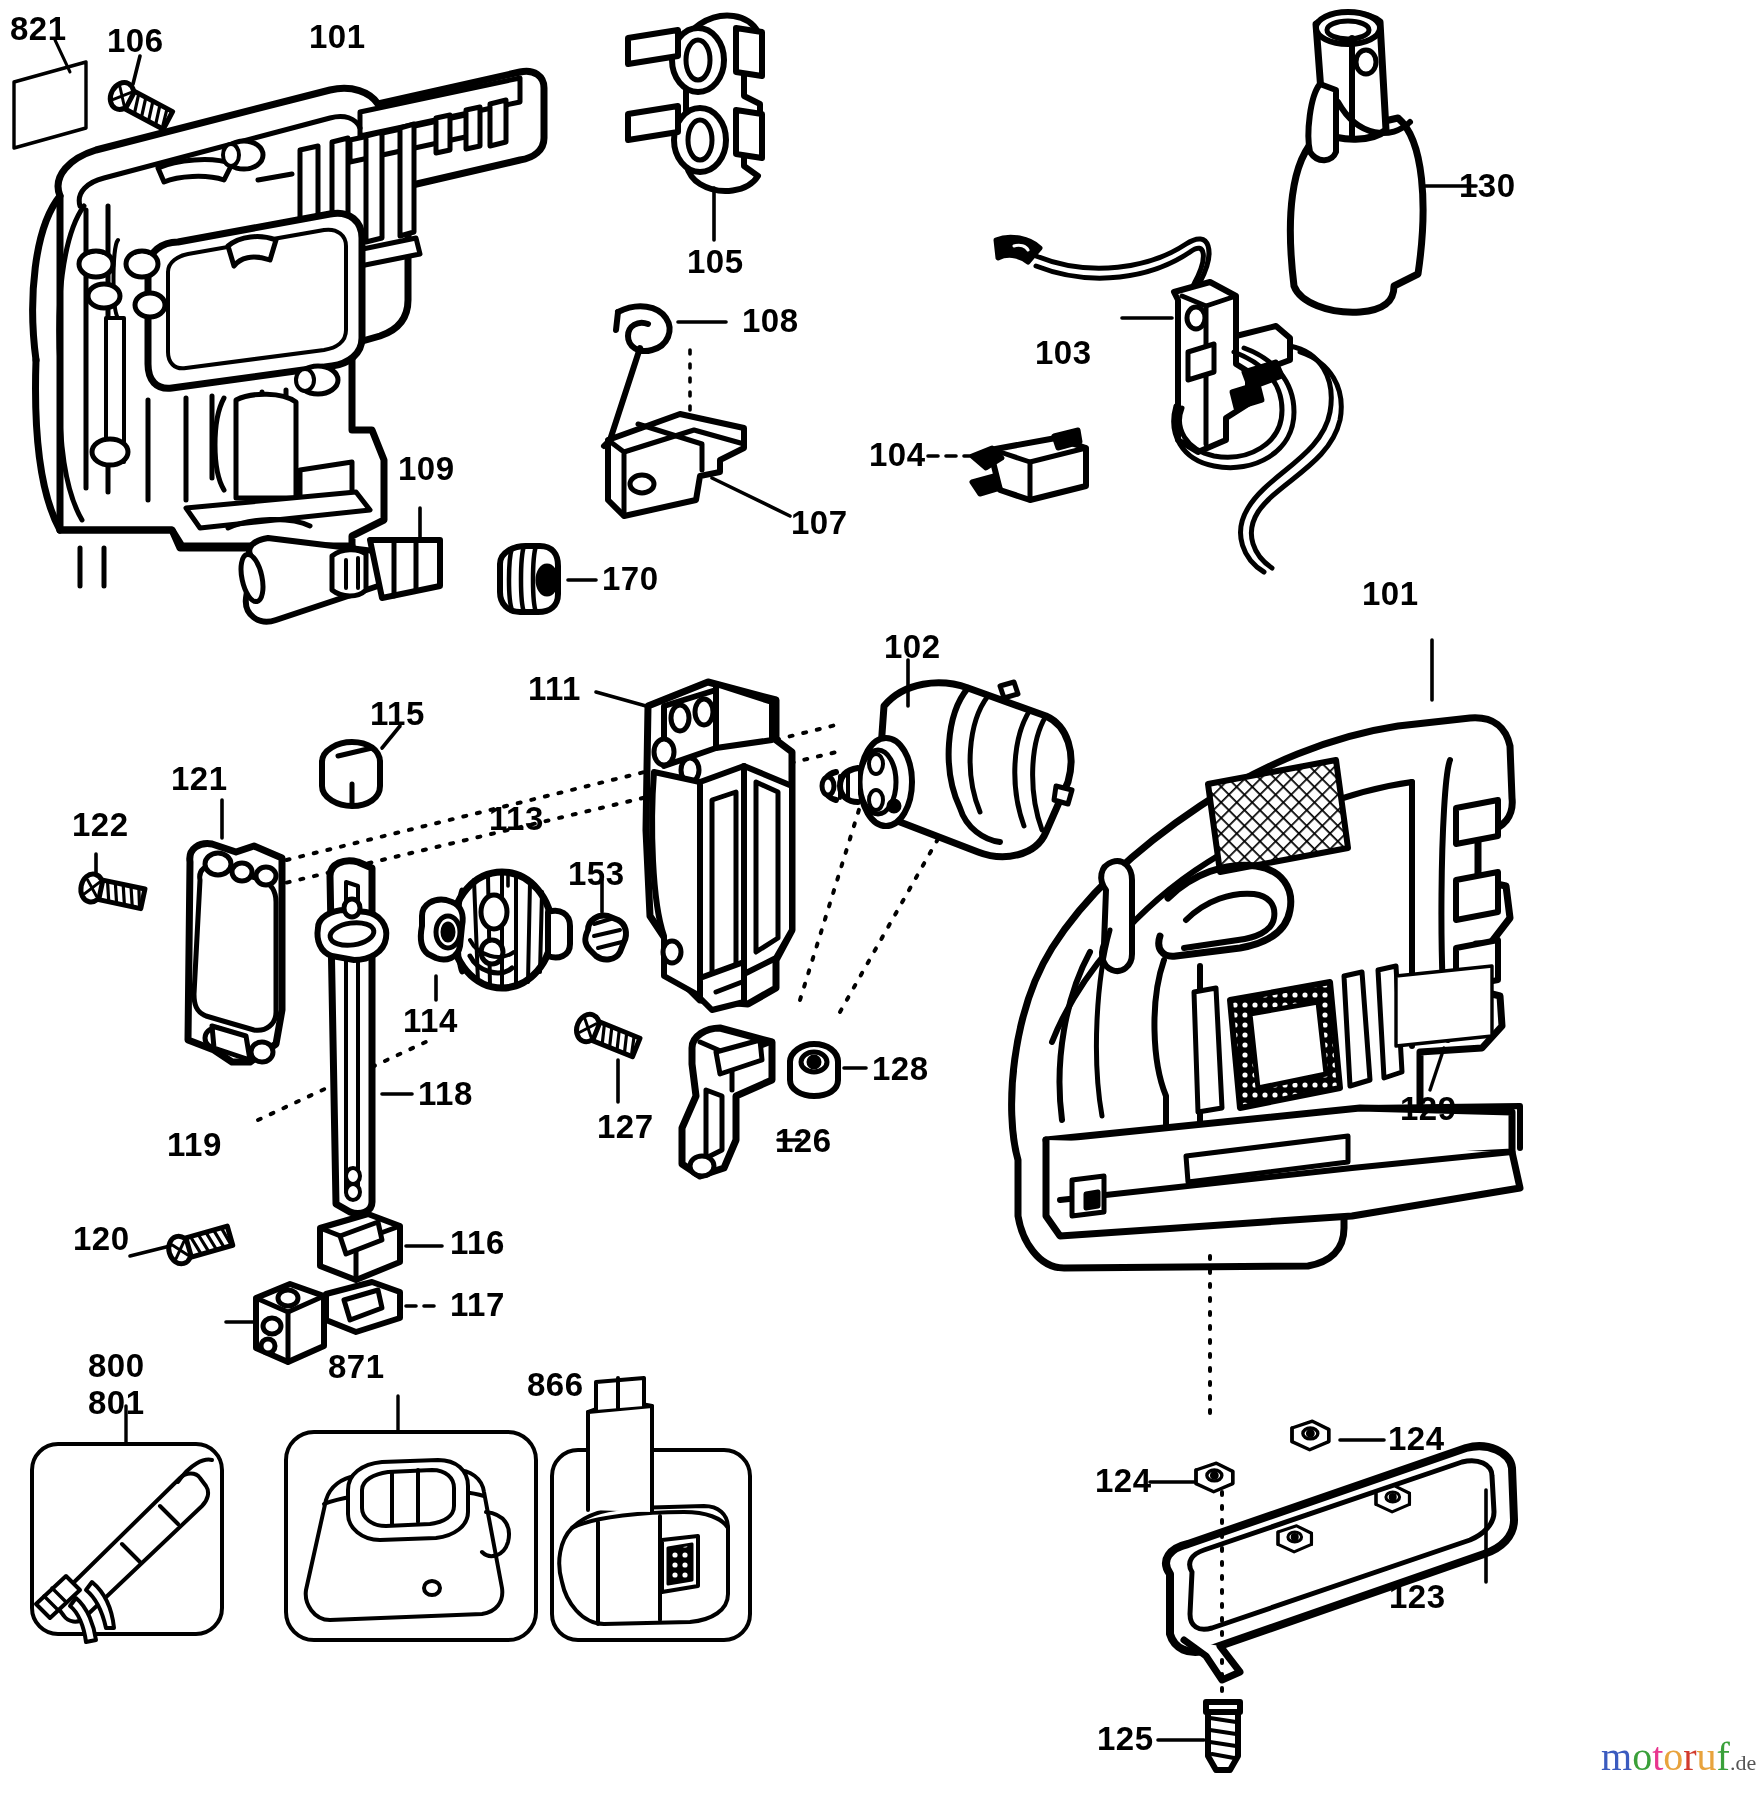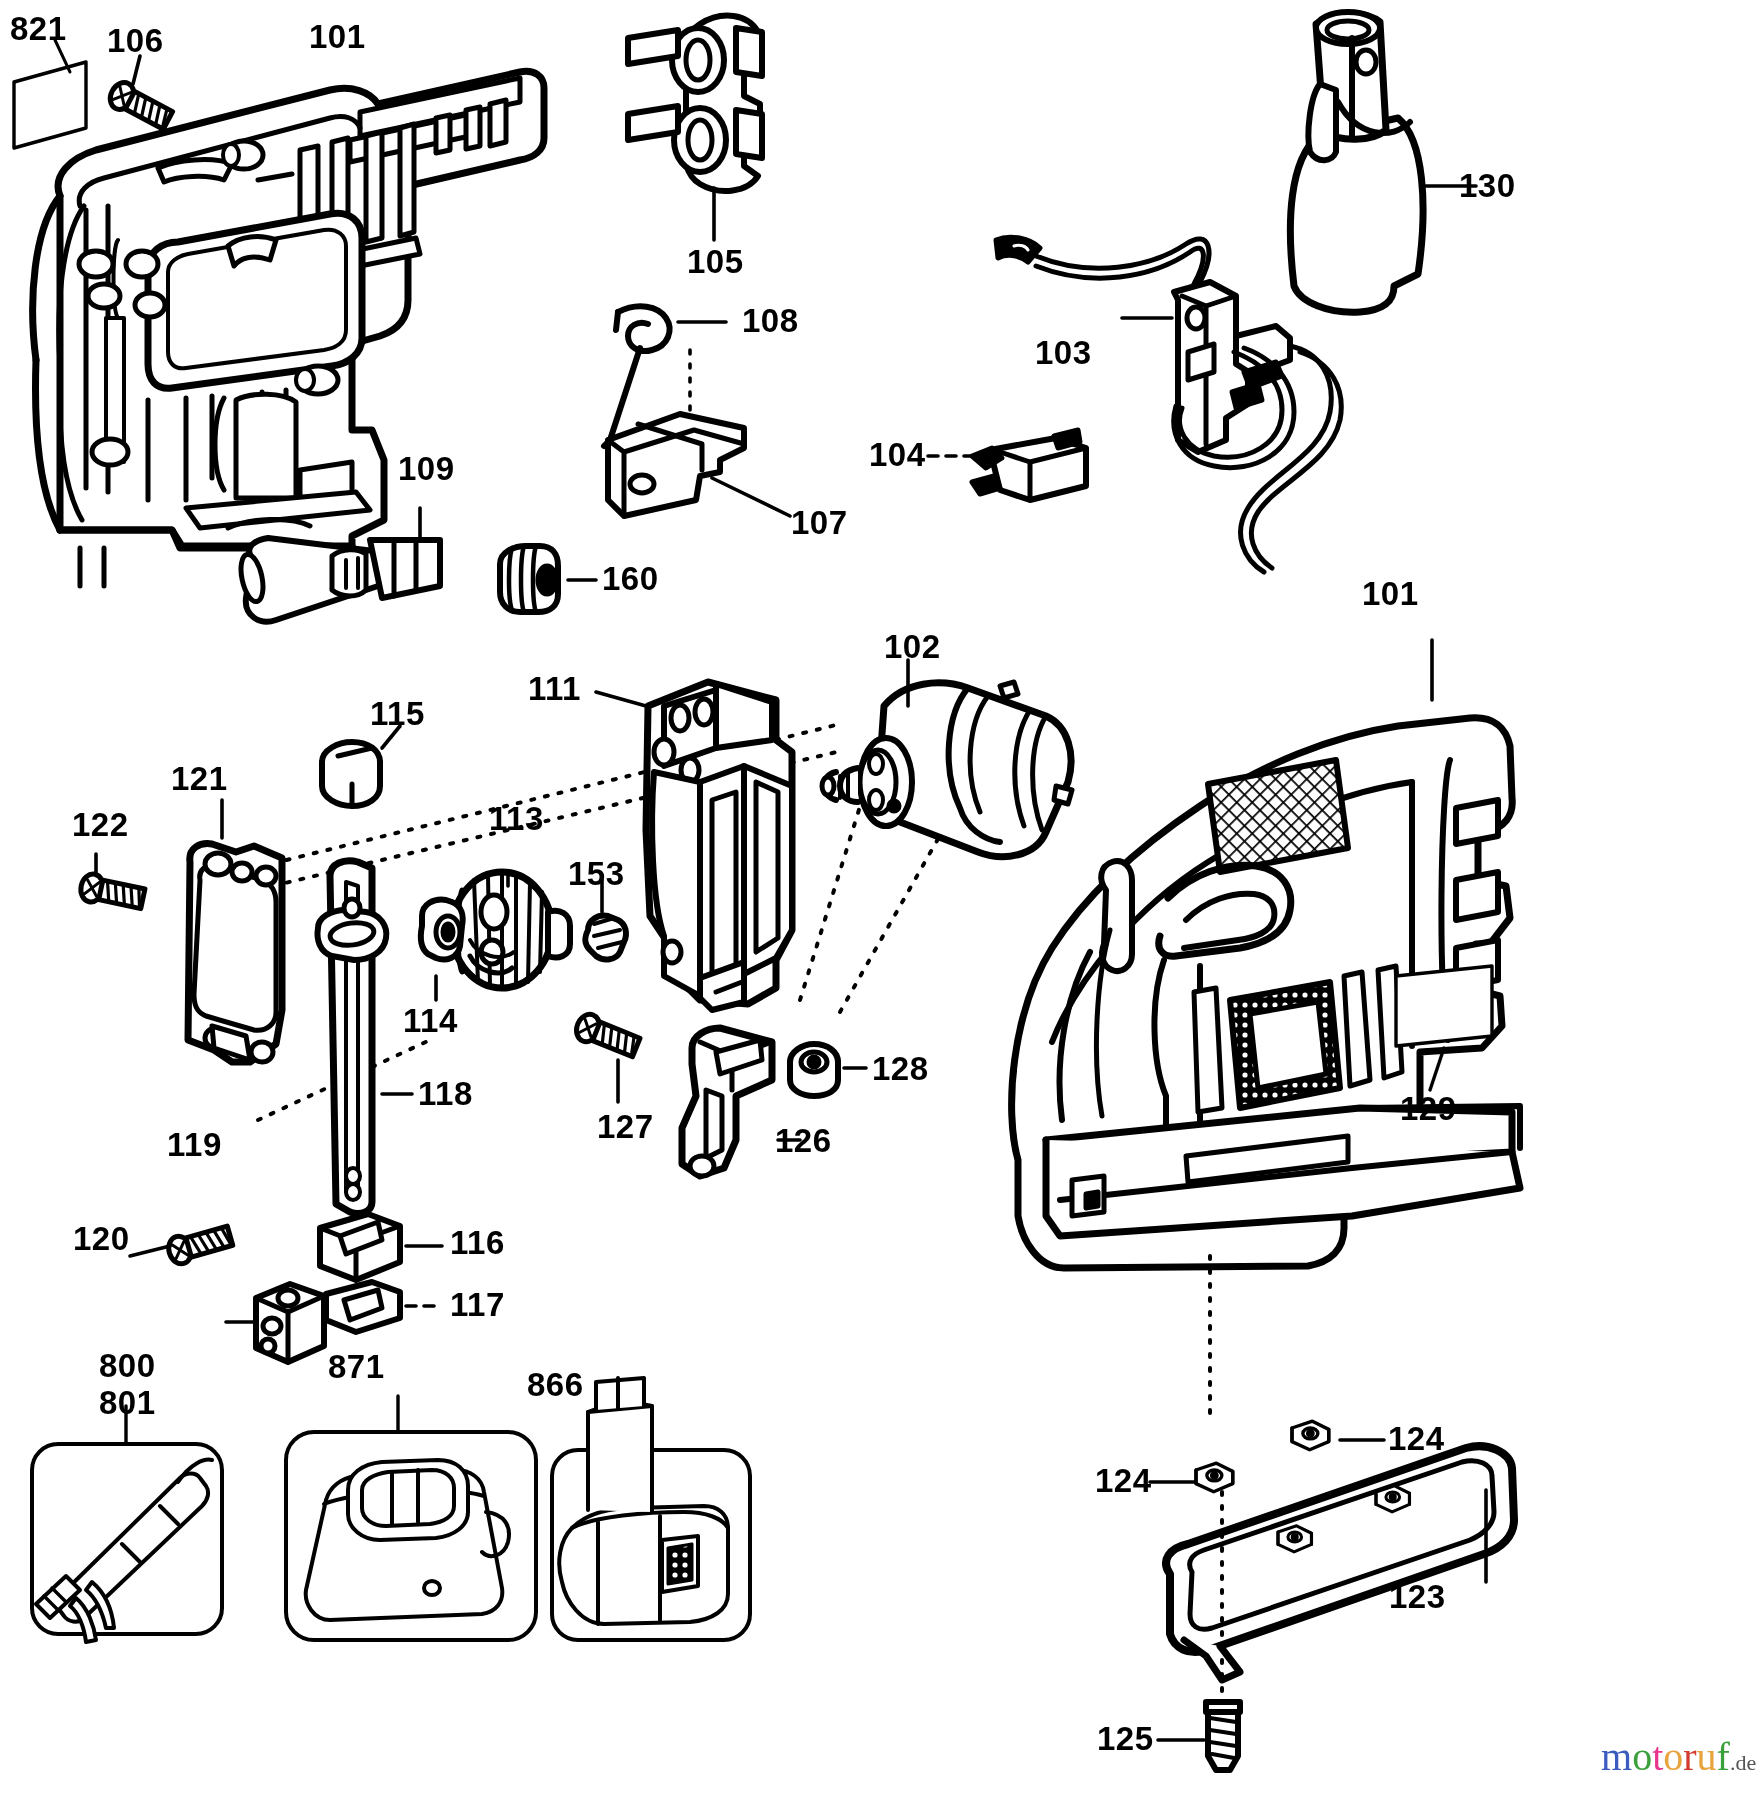--- a/index.html
+++ b/index.html
@@ -576,21 +576,21 @@
   <div class="lbl" style="left:10px;  top:12px;">821</div>
   <div class="lbl" style="left:107px; top:24px;">106</div>
   <div class="lbl" style="left:309px; top:20px;">101</div>
   <div class="lbl" style="left:687px; top:245px;">105</div>
   <div class="lbl" style="left:1035px;top:300px;margin-top:36px;">103</div>
   <div class="lbl" style="left:1459px;top:169px;">130</div>
   <div class="lbl" style="left:742px; top:304px;">108</div>
   <div class="lbl" style="left:791px; top:506px;">107</div>
   <div class="lbl" style="left:869px; top:438px;">104</div>
   <div class="lbl" style="left:398px; top:452px;">109</div>
-  <div class="lbl" style="left:602px; top:562px;">160</div>
+  <div class="lbl" style="left:602px; top:562px;">170</div>
   <div class="lbl" style="left:884px; top:630px;">102</div>
   <div class="lbl" style="left:1362px;top:577px;">101</div>
   <div class="lbl" style="left:516px; top:672px;margin-left:12px;">111</div>
   <div class="lbl" style="left:370px; top:697px;">115</div>
   <div class="lbl" style="left:489px; top:802px;text-align:right;">113</div>
   <div class="lbl" style="left:568px; top:857px;">153</div>
   <div class="lbl" style="left:171px; top:762px;">121</div>
   <div class="lbl" style="left:72px;  top:808px;">122</div>
   <div class="lbl" style="left:403px; top:1004px;">114</div>
   <div class="lbl" style="left:418px; top:1077px;">118</div>
@@ -599,21 +599,21 @@
   <div class="lbl" style="left:450px; top:1226px;">116</div>
   <div class="lbl" style="left:450px; top:1288px;">117</div>
   <div class="lbl" style="left:597px; top:1110px;">127</div>
   <div class="lbl" style="left:775px; top:1124px;">126</div>
   <div class="lbl" style="left:872px; top:1052px;">128</div>
   <div class="lbl" style="left:1400px;top:1092px;">129</div>
   <div class="lbl" style="left:1389px;top:1580px;">123</div>
   <div class="lbl" style="left:1388px;top:1422px;">124</div>
   <div class="lbl" style="left:1095px;top:1464px;">124</div>
   <div class="lbl" style="left:1097px;top:1722px;">125</div>
-  <div class="lbl two" style="left:88px; top:1348px;margin-left:11px;"><span>800</span><br><span>801</span></div>
+  <div class="lbl two" style="left:88px; top:1348px;"><span>800</span><br><span>801</span></div>
   <div class="lbl" style="left:328px; top:1350px;">871</div>
   <div class="lbl" style="left:527px; top:1368px;">866</div>
 
   <div class="wm" style="left:1601px; top:1733px;">
     <span style="color: rgb(59, 91, 191);">m</span><span style="color: rgb(58, 160, 58);">o</span><span style="color: rgb(232, 54, 143);">t</span><span style="color: rgb(232, 163, 61);">o</span><span style="color: rgb(210, 59, 46);">r</span><span style="color: rgb(232, 163, 61);">u</span><span style="color: rgb(58, 160, 58);">f</span><span class="de" style="color: rgb(85, 85, 85);">.de</span>
   </div>
 
 </div>
 
 </body></html>

